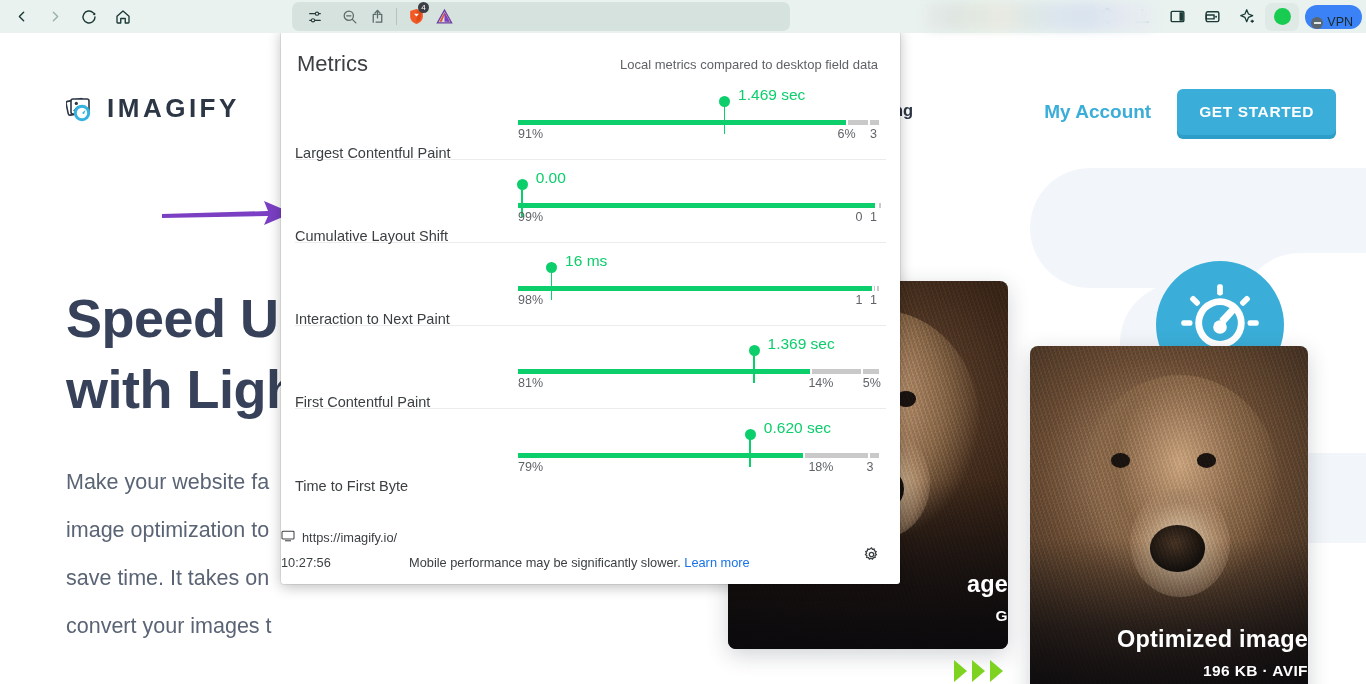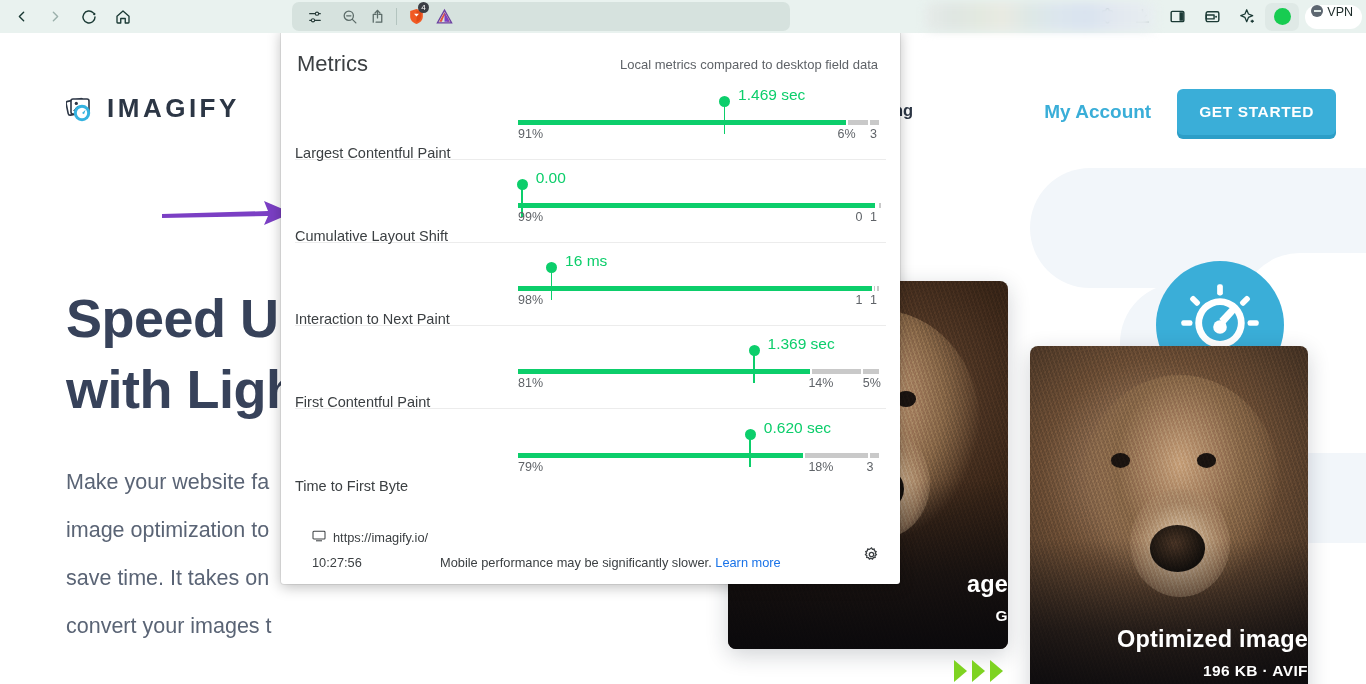--- a/index.html
+++ b/index.html
@@ -66,22 +66,22 @@
   }
   .profile-dot i { width: 17px; height: 17px; border-radius: 50%; background: #17cc51; display:block; }
   .blurstrip {
     position: absolute; left: 925px; top: 2px; width: 230px; height: 29px;
     border-radius: 7px;
     background: linear-gradient(90deg,#e6ebe9 0%, #dfe6e2 12%, #e3e9e0 24%, #e9eae2 34%, #dde8e6 46%, #dce6ee 58%, #d9e3ef 70%, #e2e8f0 82%, #e8eef0 100%);
     filter: blur(5px);
     z-index: 1;
   }
   .vpn-pill {
-    display: flex; align-items: flex-start; gap: 4px;
-    background: #ffffff; border-radius: 13px;
+    display: flex; align-items: flex-end; gap: 4px;
+    background: #3b82f6; border-radius: 13px;
     height: 24px; padding: 0 9px 0 6px;
     font-size: 12.5px; color: #1b2a28; cursor: pointer;
     margin-left: 3px;
   }
   .vpn-dot {
     width: 12px; height: 12px; border-radius: 50%;
     background: #5c6670; position: relative;
   }
   .vpn-dot::after {
     content:''; position:absolute; left:2.5px; top:5px; width:7px; height:2px; background:#dfe9e6;
@@ -255,21 +255,21 @@
   .marker { position:absolute; top: 10px; }
   .marker .stem { position:absolute; left: 4.5px; top: 9px; width: 1.5px; height: 29px; background:#0cce6b; }
   .marker .dot { position:absolute; left:0; top:0; width: 11px; height: 11px; border-radius:50%; background:#0cce6b; }
   .mval {
     position:absolute; top: 0px;
     font-size: 15.5px; color: #0cce6b; white-space: nowrap;
   }
   .tickrow { position:absolute; left:0; right:5px; top: 41px; height: 16px; }
   .tick { position:absolute; font-size: 12.5px; color: #5f6368; top:0; }
 
-  .pop-foot { position:absolute; left: 0; right: 0; bottom: 0; padding: 0 16px 14px 31px; }
+  .pop-foot { position:absolute; left: 0; right: 0; bottom: 0; padding: 0 16px 14px 0; }
   .foot-url { display:flex; align-items:center; gap:7px; font-size: 12.8px; color:#3c4043; margin-bottom: 10px;}
   .foot-line { display:flex; align-items:center; font-size: 12.8px; color:#3c4043; position: relative;}
   .foot-time { width: 120px; }
   .foot-msg { flex: 1; text-align: left; padding-left: 8px;}
   .foot-link { color: #1a73e8; cursor: pointer; }
   .foot-gear { position:absolute; right: 4px; bottom: 4px; cursor:pointer; }
 </style>
 </head>
 <body>
 

